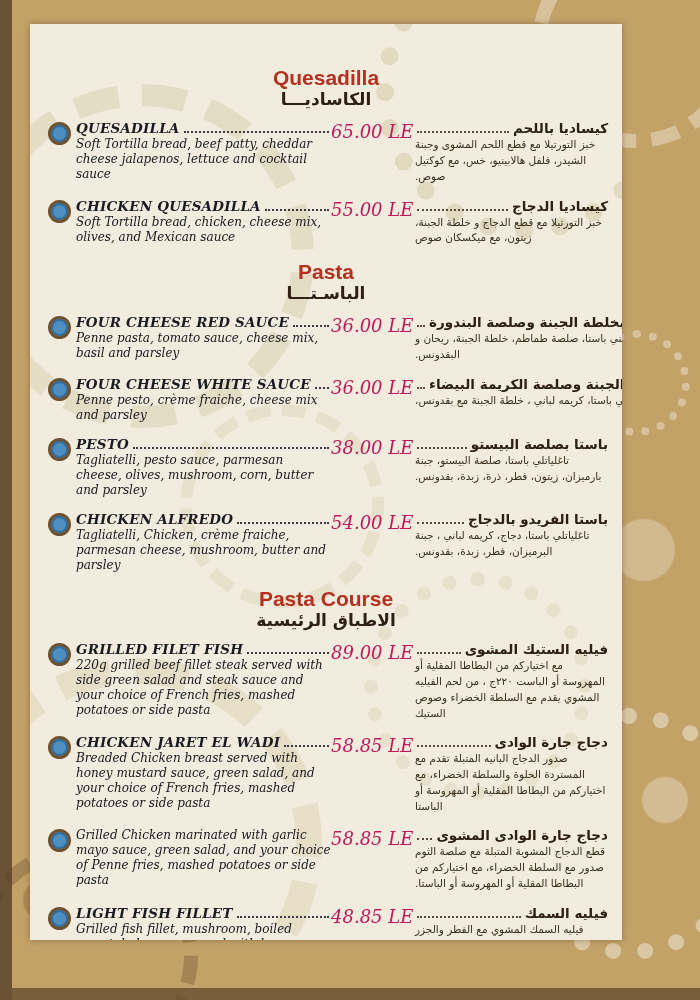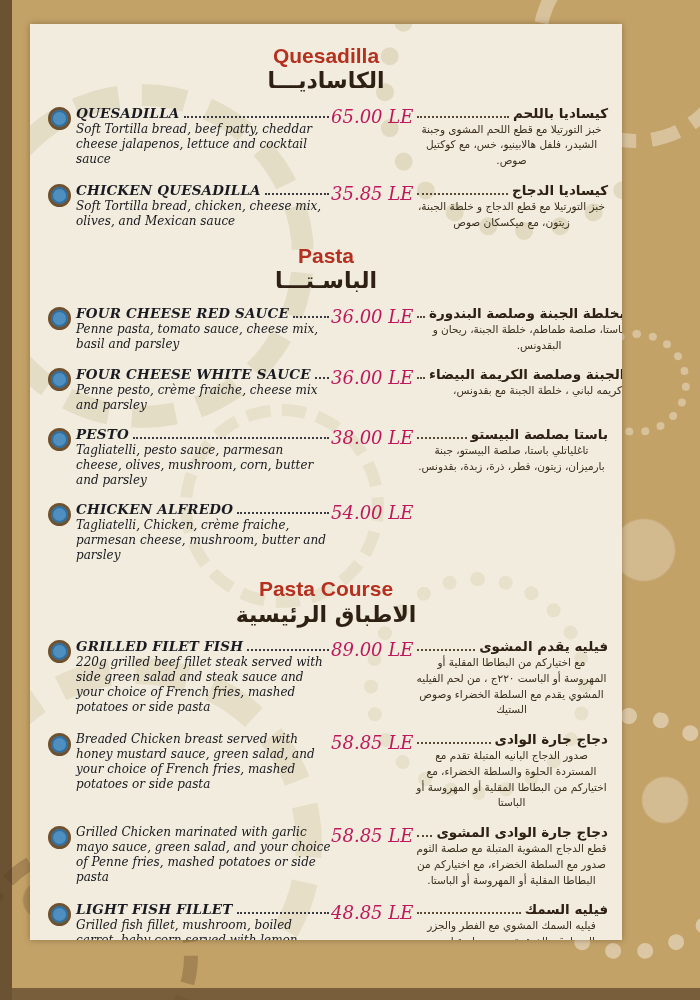--- a/index.html
+++ b/index.html
@@ -20,40 +20,40 @@
   .ring2{right:-55px;bottom:40px;width:220px;height:220px;border:16px dotted rgba(255,255,255,.40);}
   .ring3{left:-30px;bottom:-70px;width:200px;height:200px;border:14px dashed rgba(90,65,35,.30);}
   .ring4{right:10px;top:330px;width:90px;height:90px;border:8px dotted rgba(255,255,255,.35);}
   .bottom-strip{position:absolute;left:0;bottom:0;width:100%;height:12px;background:#6b5233;opacity:.85;}
 
   
   .page{
     position:absolute;left:30px;top:24px;right:78px;bottom:60px;
     background:#f1ecdd;
     box-shadow:0 0 6px rgba(80,60,30,.45);
-    padding:14px 12px 10px 12px;box-sizing:border-box;
+    padding:36px 12px 10px 12px;box-sizing:border-box;
     overflow:hidden;
   }
   .watermark{position:absolute;border-radius:50%;pointer-events:none;}
   .wm1{left:-60px;top:60px;width:300px;height:300px;border:22px dashed rgba(190,175,130,.25);}
   .wm2{right:-50px;top:-80px;width:260px;height:260px;border:18px dotted rgba(190,175,130,.30);}
   .wm3{left:-80px;bottom:-90px;width:320px;height:320px;border:26px dashed rgba(200,185,140,.28);}
   .wm4{right:30px;bottom:140px;width:200px;height:200px;border:14px dotted rgba(195,180,135,.22);}
   .wm5{left:150px;top:380px;width:180px;height:180px;border:12px dashed rgba(195,180,135,.20);}
 
   .content{position:relative;z-index:2;}
 
   .sec-head{text-align:center;margin:6px 0 10px 0;}
   .sec-title-en{
     font-family:"Liberation Sans", sans-serif;font-weight:bold;
     font-size:21px;color:#b5301f;line-height:1.1;
   }
   .sec-title-ar{
     font-family:"DejaVu Sans", sans-serif;font-weight:bold;
-    font-size:22px;color:#2e2012;line-height:1.25;direction:rtl;
+    font-size:17px;color:#2e2012;line-height:1.25;direction:rtl;
   }
 
   .item{display:flex;align-items:flex-start;margin:0 0 13px 0;}
   .bullet{width:34px;flex:0 0 34px;padding-top:2px;}
   .medallion{
     width:17px;height:17px;border-radius:50%;
     background:#4f8fc0;border:3px solid #6e5130;
     box-shadow:inset 0 0 0 2px #2f6fa0;display:block;margin-left:6px;
   }
   .eng{width:255px;flex:0 0 255px;}
@@ -61,21 +61,21 @@
   .name-en{
     font-style:italic;font-weight:bold;font-size:13.5px;color:#1a1a22;
     white-space:nowrap;letter-spacing:.2px;
   }
   .leader{flex:1;border-bottom:2px dotted #3a3a42;margin:0 2px 3px 4px;min-width:8px;}
   .desc-en{font-style:italic;font-size:12px;color:#17171d;line-height:1.25;margin-top:1px;}
   .price{
     width:84px;flex:0 0 84px;font-style:italic;font-weight:normal;
     font-size:18px;color:#be185d;padding-top:1px;white-space:nowrap;
   }
-  .arab{flex:1;direction:rtl;text-align:center;padding-right:2px;}
+  .arab{flex:1;direction:rtl;text-align:left;padding-right:2px;}
   .ar-name-row{display:flex;direction:rtl;align-items:baseline;}
   .name-ar{
     font-family:"DejaVu Sans", sans-serif;font-weight:bold;font-size:13.5px;
     color:#2e2012;white-space:nowrap;
   }
   .ar-leader{flex:1;border-bottom:2px dotted #5a4a35;margin:0 4px 3px 2px;min-width:8px;}
   .desc-ar{
     font-family:"DejaVu Sans", sans-serif;font-size:10.5px;color:#3a2d1c;
     line-height:1.5;margin-top:1px;
   }
@@ -129,21 +129,21 @@
     <div class="bullet">
       <span class="medallion"></span>
     </div>
     <div class="eng">
       <div class="name-row">
         <span class="name-en">CHICKEN QUESADILLA</span>
         <span class="leader"></span>
       </div>
       <div class="desc-en">Soft Tortilla bread, chicken, cheese mix, olives, and Mexican sauce</div>
     </div>
-    <div class="price">35.85  LE</div>
+    <div class="price">55.00  LE</div>
     <div class="arab">
       <div class="ar-name-row">
         <span class="name-ar">كيساديا الدجاج</span>
         <span class="ar-leader"></span>
       </div>
       <div class="desc-ar">خبز التورتيلا مع قطع الدجاج و خلطة الجبنة، زيتون، مع ميكسكان صوص</div>
     </div>
   </div>
 </div>
   </div>
@@ -222,20 +222,27 @@
       <span class="medallion"></span>
     </div>
     <div class="eng">
       <div class="name-row">
         <span class="name-en">CHICKEN ALFREDO</span>
         <span class="leader"></span>
       </div>
       <div class="desc-en">Tagliatelli, Chicken, crème fraiche, parmesan cheese, mushroom, butter and parsley</div>
     </div>
     <div class="price">54.00  LE</div>
+    <div class="arab">
+      <div class="ar-name-row">
+        <span class="name-ar">باستا الفريدو بالدجاج</span>
+        <span class="ar-leader"></span>
+      </div>
+      <div class="desc-ar">تاغلياتلي باستا، دجاج، كريمه لباني ، جبنة البرميزان، فطر، زبدة، بقدونس.</div>
+    </div>
   </div>
 </div>
   </div>
 
   <div class="section">
     <div class="sec-head">
       <div class="sec-title-en">Pasta Course</div>
       <div class="sec-title-ar">الاطباق الرئيسية</div>
     </div>
     <div class="items">
@@ -246,32 +253,36 @@
     <div class="eng">
       <div class="name-row">
         <span class="name-en">GRILLED FILET FISH</span>
         <span class="leader"></span>
       </div>
       <div class="desc-en">220g grilled beef fillet steak served with side green salad and steak sauce and your choice of French fries, mashed potatoes or side pasta</div>
     </div>
     <div class="price">89.00  LE</div>
     <div class="arab">
       <div class="ar-name-row">
-        <span class="name-ar">فيليه يقدم المشوى</span>
+        <span class="name-ar">فيليه الستيك المشوى</span>
         <span class="ar-leader"></span>
       </div>
       <div class="desc-ar">مع اختياركم من البطاطا المقلية أو المهروسة أو الباست ٢٢٠ج ، من لحم الفيليه المشوي يقدم مع السلطة الخضراء وصوص الستيك</div>
     </div>
   </div>
 
   <div class="item">
     <div class="bullet">
       <span class="medallion"></span>
     </div>
     <div class="eng">
+      <div class="name-row">
+        <span class="name-en">CHICKEN JARET EL WADI</span>
+        <span class="leader"></span>
+      </div>
       <div class="desc-en">Breaded Chicken breast served with honey mustard sauce, green salad, and your choice of French fries, mashed potatoes or side pasta</div>
     </div>
     <div class="price">58.85  LE</div>
     <div class="arab">
       <div class="ar-name-row">
         <span class="name-ar">دجاج جارة الوادى</span>
         <span class="ar-leader"></span>
       </div>
       <div class="desc-ar">صدور الدجاج البانيه المتبلة تقدم مع المستردة الحلوة والسلطة الخضراء، مع اختياركم من البطاطا المقلية أو المهروسة أو الباستا</div>
     </div>

